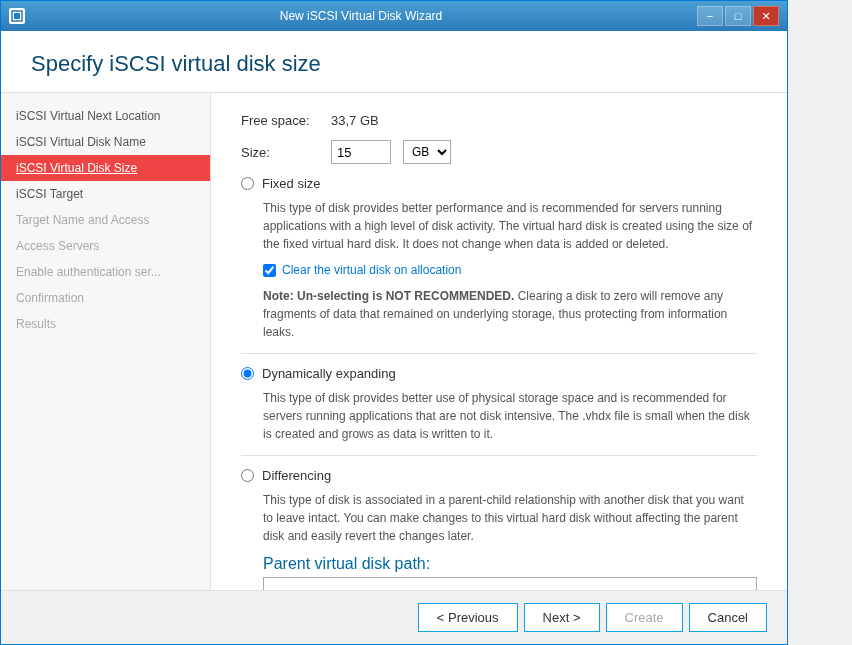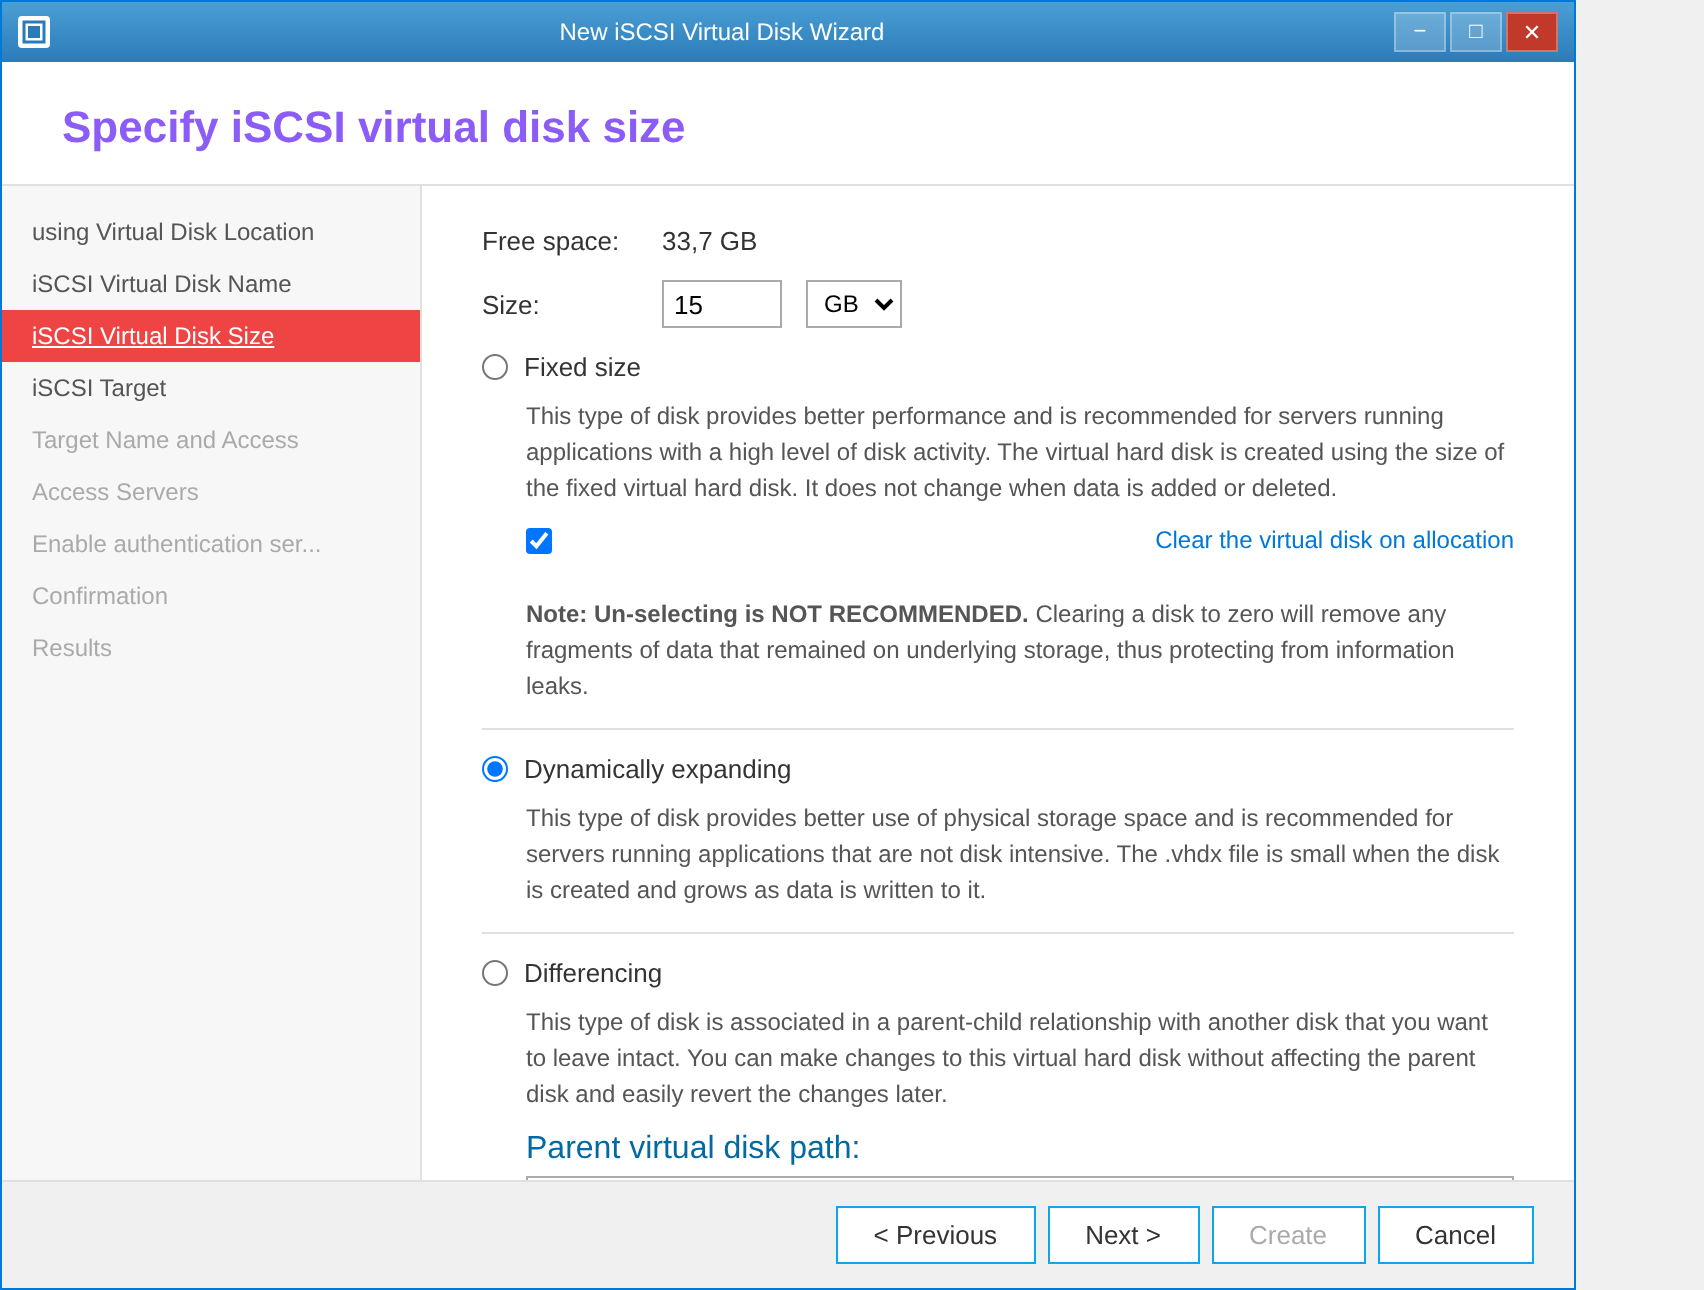--- a/index.html
+++ b/index.html
@@ -73,22 +73,22 @@
 
     .wizard-header {
       background: #fff;
       padding: 20px 30px 15px 30px;
       border-bottom: 1px solid #e0e0e0;
       flex-shrink: 0;
     }
 
     .wizard-header h1 {
       font-size: 22px;
-      font-weight: 700;
-      color: #8b5cf6;
+      font-weight: 400;
+      color: #0c4a6e;
     }
 
     .wizard-content {
       display: flex;
       flex: 1;
       overflow: hidden;
     }
 
     .sidebar {
       width: 210px;
@@ -183,22 +183,21 @@
       margin-bottom: 10px;
       font-size: 12px;
       color: #555;
       line-height: 1.5;
     }
 
     .checkbox-row {
       display: flex;
       align-items: center;
       margin-left: 22px;
-      margin-bottom: 21px;
-      justify-content: space-between;
+      margin-bottom: 10px;
     }
 
     .checkbox-row input[type="checkbox"] {
       margin-right: 6px;
     }
 
     .checkbox-label {
       font-size: 12px;
       color: #0078d7;
     }
@@ -289,21 +288,21 @@
 
   <div class="wizard-body">
 
     <div class="wizard-header">
       <h1>Specify iSCSI virtual disk size</h1>
     </div>
 
     <div class="wizard-content">
 
       <div class="sidebar">
-        <div class="sidebar-item">using Virtual Disk Location</div>
+        <div class="sidebar-item">iSCSI Virtual Next Location</div>
         <div class="sidebar-item">iSCSI Virtual Disk Name</div>
         <div class="sidebar-item active">iSCSI Virtual Disk Size</div>
         <div class="sidebar-item">iSCSI Target</div>
         <div class="sidebar-item disabled">Target Name and Access</div>
         <div class="sidebar-item disabled">Access Servers</div>
         <div class="sidebar-item disabled">Enable authentication ser...</div>
         <div class="sidebar-item disabled">Confirmation</div>
         <div class="sidebar-item disabled">Results</div>
       </div>
 

